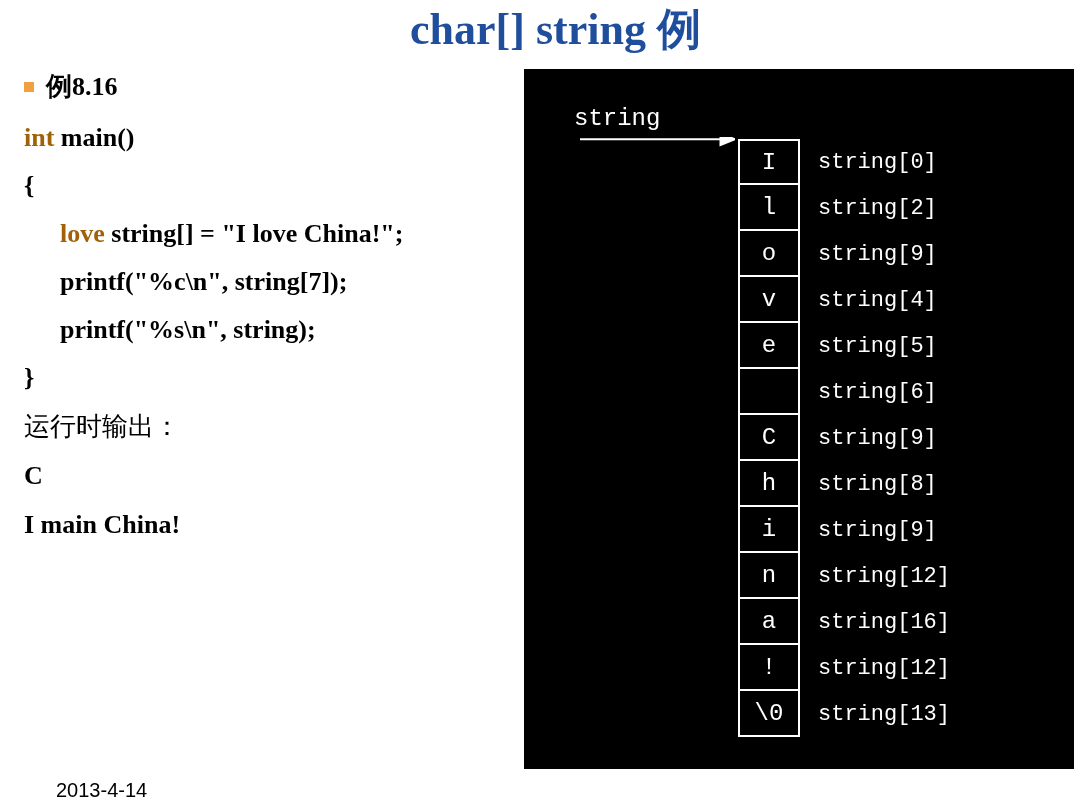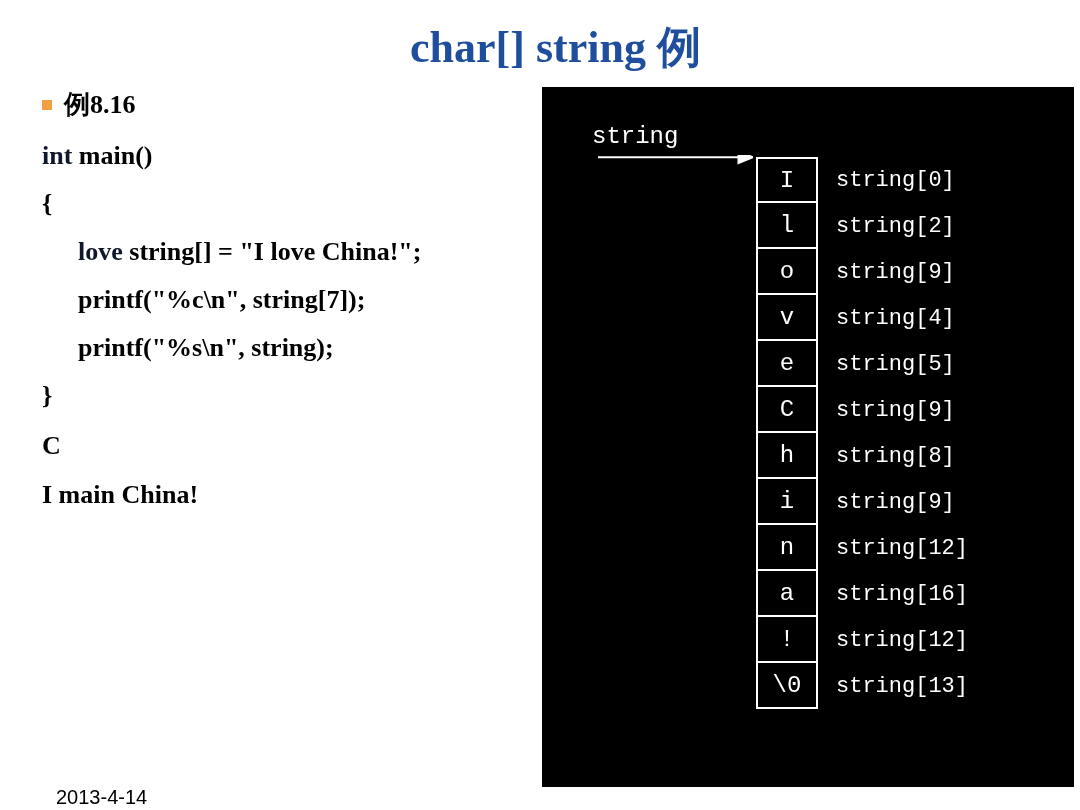--- a/index.html
+++ b/index.html
@@ -9,27 +9,26 @@
       font-family: "Times New Roman", SimSun, serif;
       background: #fff;
       position: relative;
       overflow: hidden;
     }
     .title {
       text-align: center;
       color: #1f4e9c;
       font-size: 44px;
       font-weight: bold;
-      padding-top: 18px;
       font-family: "Times New Roman", SimHei, serif;
       margin-left: 31px;
     }
     .content {
       display: flex;
-      padding: 10px 6px 0 42px;
+      padding: 10px 6px 0 24px;
     }
     .left {
       flex: 0 0 490px;
     }
     .bullet-row {
       display: flex;
       align-items: center;
       margin-bottom: 10px;
     }
     .bullet {
@@ -43,21 +42,21 @@
       font-size: 26px;
       font-weight: bold;
     }
     .code {
       font-family: "Times New Roman", serif;
       font-size: 26px;
       font-weight: bold;
       line-height: 1.85;
     }
     .indent { padding-left: 36px; }
-    .kw { color: #0f172a; }
+    .kw { color: #a16207; }
     .output-label {
       font-size: 26px;
       font-family: SimSun, serif;
       line-height: 1.85;
     }
     .output {
       font-size: 26px;
       font-weight: bold;
       line-height: 1.9;
     }
@@ -113,21 +112,21 @@
       border-top: 2px solid #fff;
     }
     .cell-label {
       font-family: Liberation Mono, monospace;
       font-size: 22px;
       color: #fff;
       margin-left: 18px;
     }
     .date {
       position: absolute;
-      bottom: 1px;
+      bottom: 8px;
       left: 56px;
       font-size: 20px;
       font-family: Arial, sans-serif;
     }
   </style>
 </head>
 <body>
 
 <div class="title">char[] string 例</div>
 
@@ -138,20 +137,21 @@
       <div class="bullet-text">例8.16</div>
     </div>
     <div class="code">
       <div><span class="kw">int</span><span> main()</span></div>
       <div>{</div>
       <div class="indent"><span class="kw">love</span><span> string[] = "I love China!";</span></div>
       <div class="indent">printf("%c\n", string[7]);</div>
       <div class="indent">printf("%s\n", string);</div>
       <div>}</div>
     </div>
+    <div class="output-label">运行时输出：</div>
     <div class="output">C</div>
     <div class="output">I main China!</div>
   </div>
 
   <div class="right">
     <div class="string-label">string</div>
     <svg class="arrow" width="160" height="20" viewBox="0 0 160 20">
       <line x1="0" y1="2" x2="145" y2="2" class="arrow-line"></line>
       <polygon points="145,-4 160,2 145,8" class="arrow-line"></polygon>
     </svg>
@@ -170,20 +170,24 @@
         </div>
         <div class="cell-row">
           <div class="cell">v</div>
           <div class="cell-label">string[4]</div>
         </div>
         <div class="cell-row">
           <div class="cell">e</div>
           <div class="cell-label">string[5]</div>
         </div>
         <div class="cell-row">
+          <div class="cell"> </div>
+          <div class="cell-label">string[6]</div>
+        </div>
+        <div class="cell-row">
           <div class="cell">C</div>
           <div class="cell-label">string[9]</div>
         </div>
         <div class="cell-row">
           <div class="cell">h</div>
           <div class="cell-label">string[8]</div>
         </div>
         <div class="cell-row">
           <div class="cell">i</div>
           <div class="cell-label">string[9]</div>

